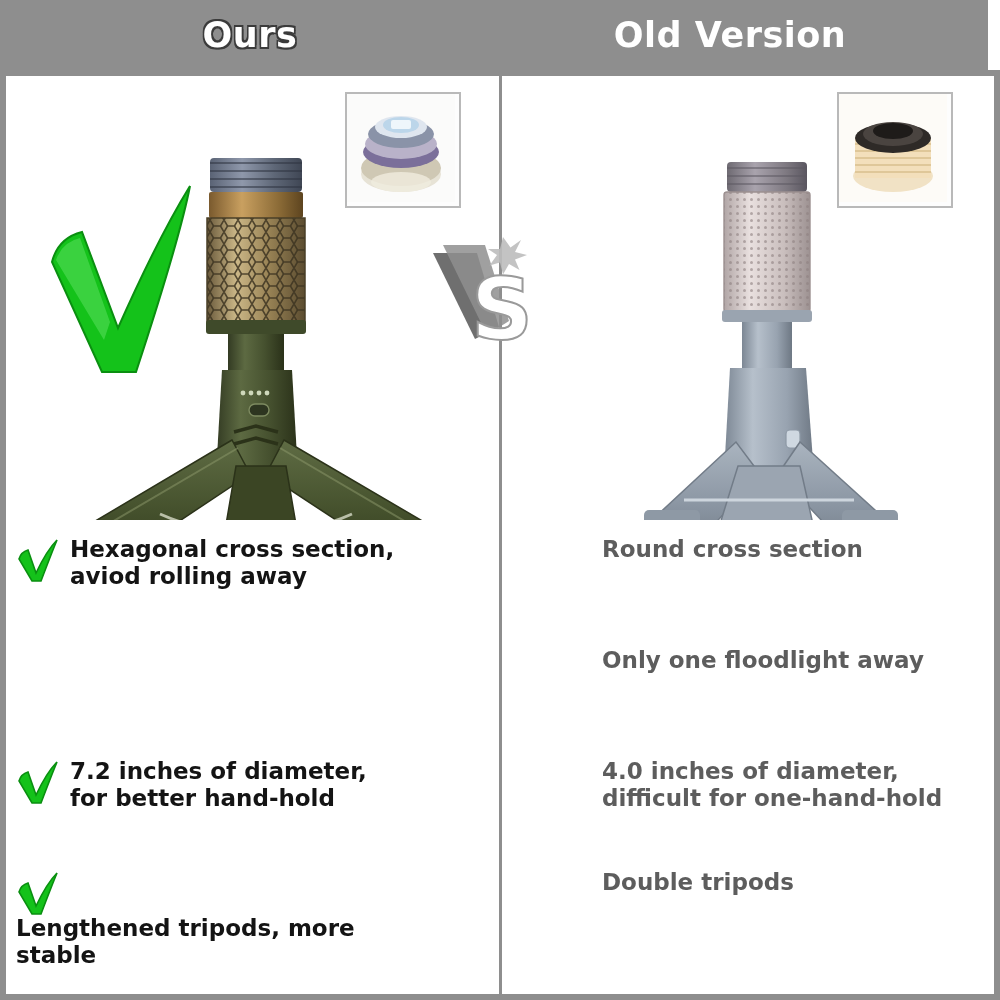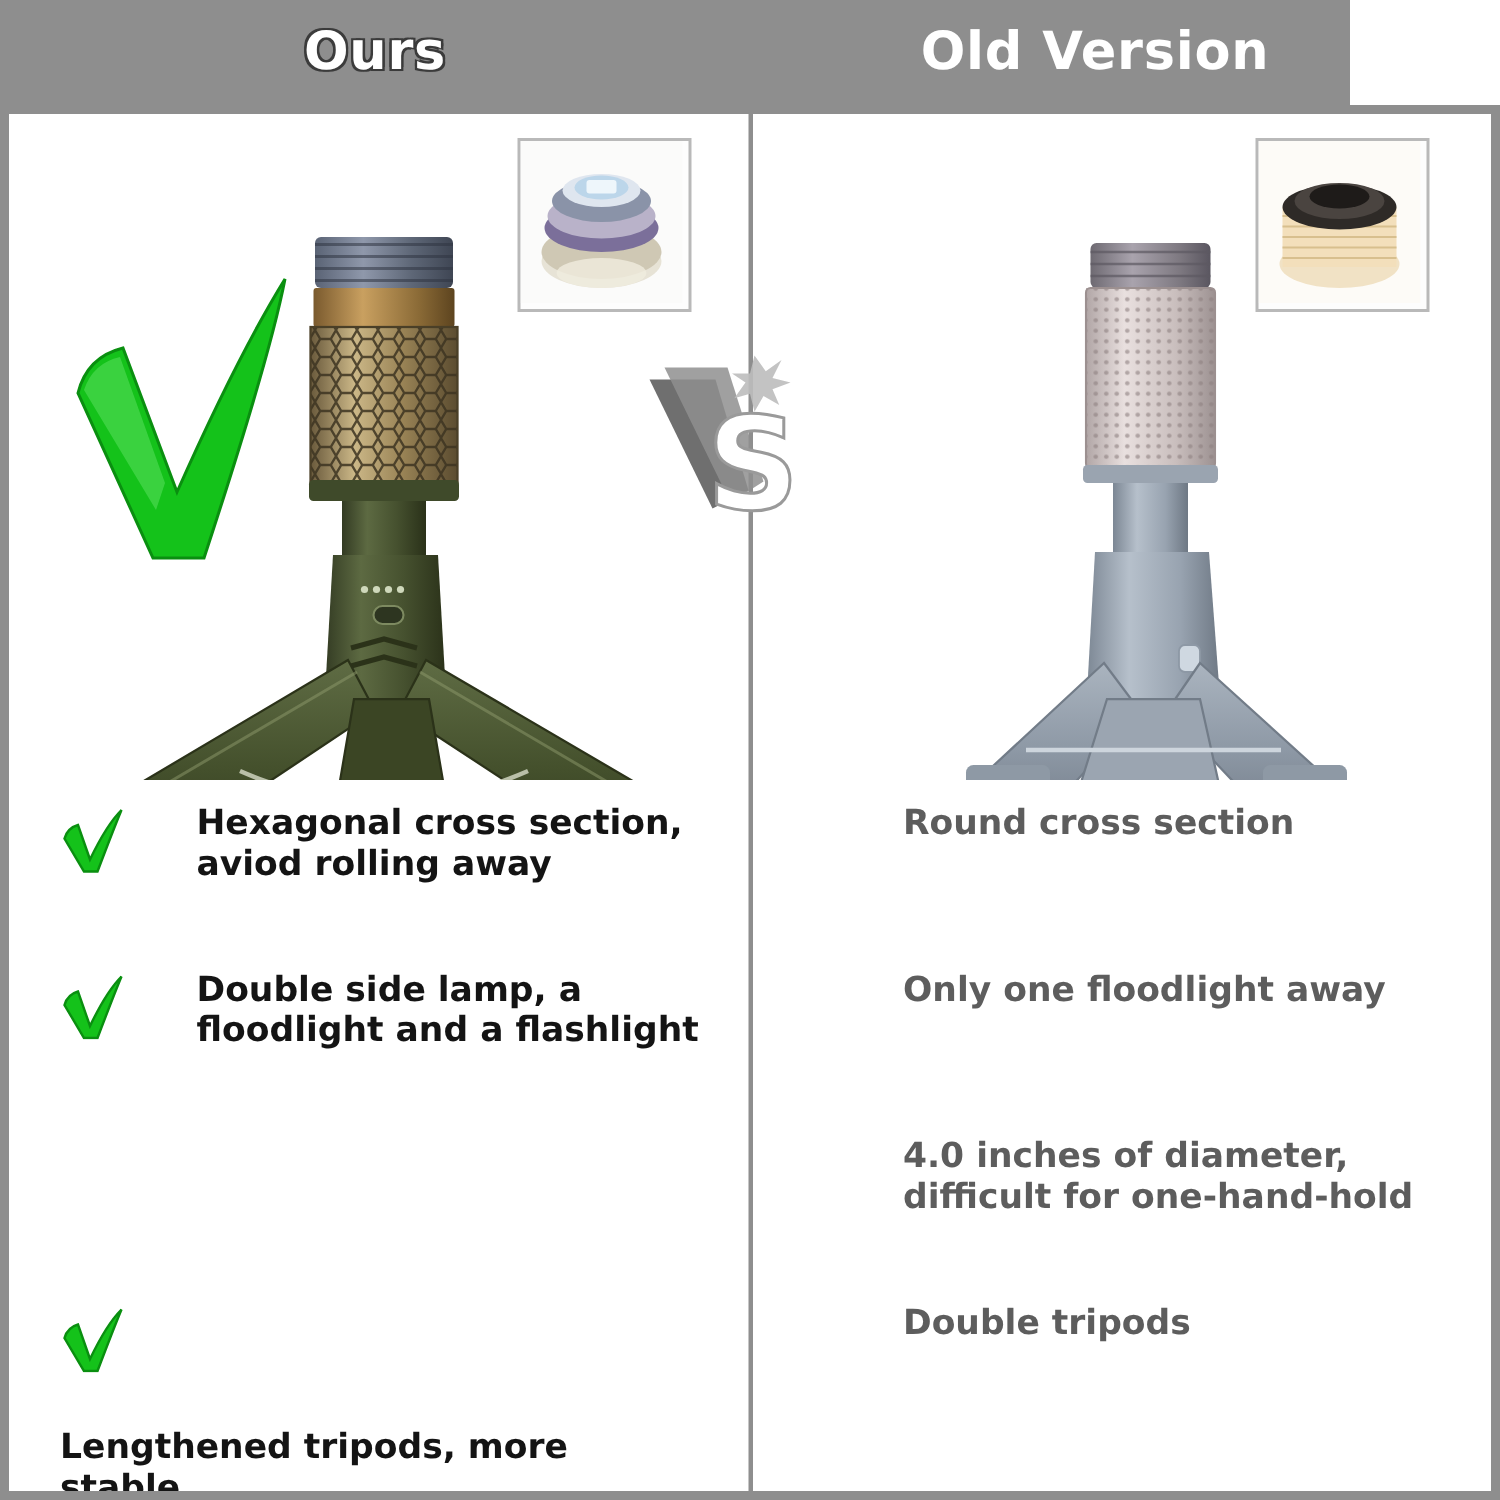--- a/index.html
+++ b/index.html
@@ -9,21 +9,21 @@
     font-family:"DejaVu Sans", sans-serif;
     overflow:hidden;
   }
   .canvas{
     position:relative;
     width:1000px;height:1000px;
     background:#ffffff;
   }
   
   .header{
-    position:absolute;left:0;top:0;width:900px;height:70px;
+    position:absolute;left:0;top:0;width:988px;height:70px;
     background:#8e8e8e;
   }
   .header .half{
     position:absolute;top:0;height:70px;width:500px;
     display:flex;align-items:center;justify-content:center;
   }
   .header .half.left{left:0;}
   .header .half.right{left:480px;}
   .head-title{
     font-family:"DejaVu Sans", sans-serif;
@@ -98,21 +98,21 @@
     font-weight:bold;
     font-size:23px;
     line-height:1.18;
     color:#141414;
     white-space:pre-line;
   }
   .feat-text.grey{
     color:#5d5d5d;
     font-weight:bold;
   }
-  .feat.left-item{left:40px;width:470px;gap:37px;}
+  .feat.left-item{left:16px;width:470px;}
   .feat.right-item{left:78px;width:430px;}
 </style>
 </head>
 <body>
 
 <div class="canvas">
 
   <div class="header">
     <div class="half left">
       <span class="head-title">Ours</span>
@@ -237,28 +237,28 @@
       <div class="features">
         <div class="feat left-item" style="top:6px;">
           <span class="tick">
             <svg width="44" height="44" viewBox="0 0 44 44">
               <path d="M3 21 Q5 14 12 12 L20 35 Q31 12 41 2 Q36 14 25 43 L16 43 Z" fill="#14c21a" stroke="#0a8f10" stroke-width="1.6"></path>
             </svg>
           </span>
           <span class="feat-text">Hexagonal cross section,
 aviod rolling away</span>
         </div>
-        <div class="feat left-item" style="top:117px;">
+        <div class="feat left-item" style="top:228px;">
           <span class="tick">
             <svg width="44" height="44" viewBox="0 0 44 44">
               <path d="M3 21 Q5 14 12 12 L20 35 Q31 12 41 2 Q36 14 25 43 L16 43 Z" fill="#14c21a" stroke="#0a8f10" stroke-width="1.6"></path>
             </svg>
           </span>
-          <span class="feat-text">Double side lamp, a
-floodlight and a flashlight</span>
+          <span class="feat-text">7.2 inches of diameter,
+for better hand-hold</span>
         </div>
         <div class="feat left-item" style="top:339px;flex-direction:column;">
           <span class="tick">
             <svg width="44" height="44" viewBox="0 0 44 44">
               <path d="M3 21 Q5 14 12 12 L20 35 Q31 12 41 2 Q36 14 25 43 L16 43 Z" fill="#14c21a" stroke="#0a8f10" stroke-width="1.6"></path>
             </svg>
           </span>
           <span class="feat-text">Lengthened tripods, more
 stable</span>
         </div>

